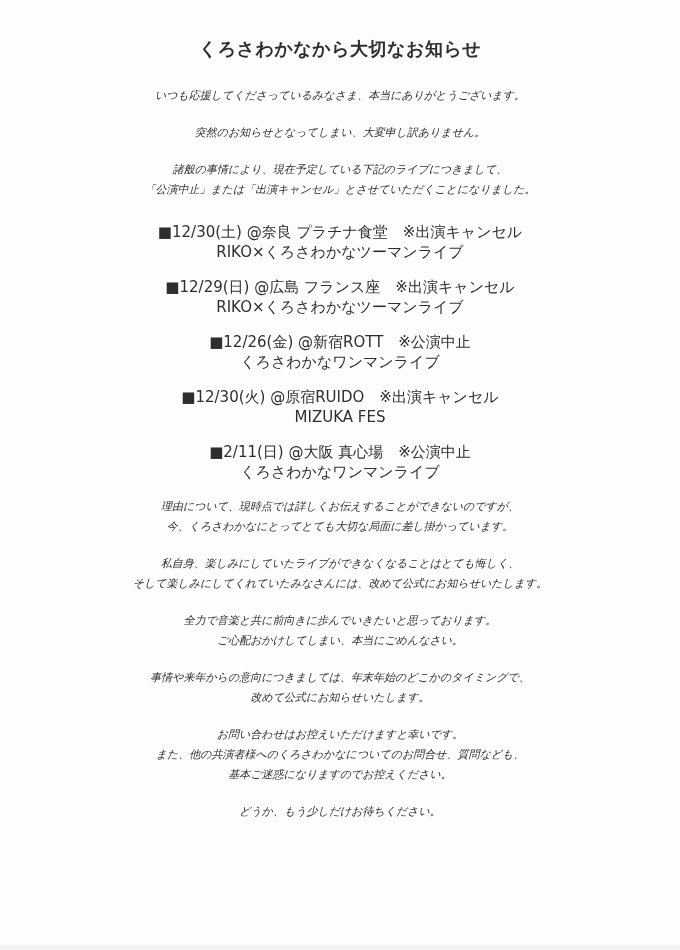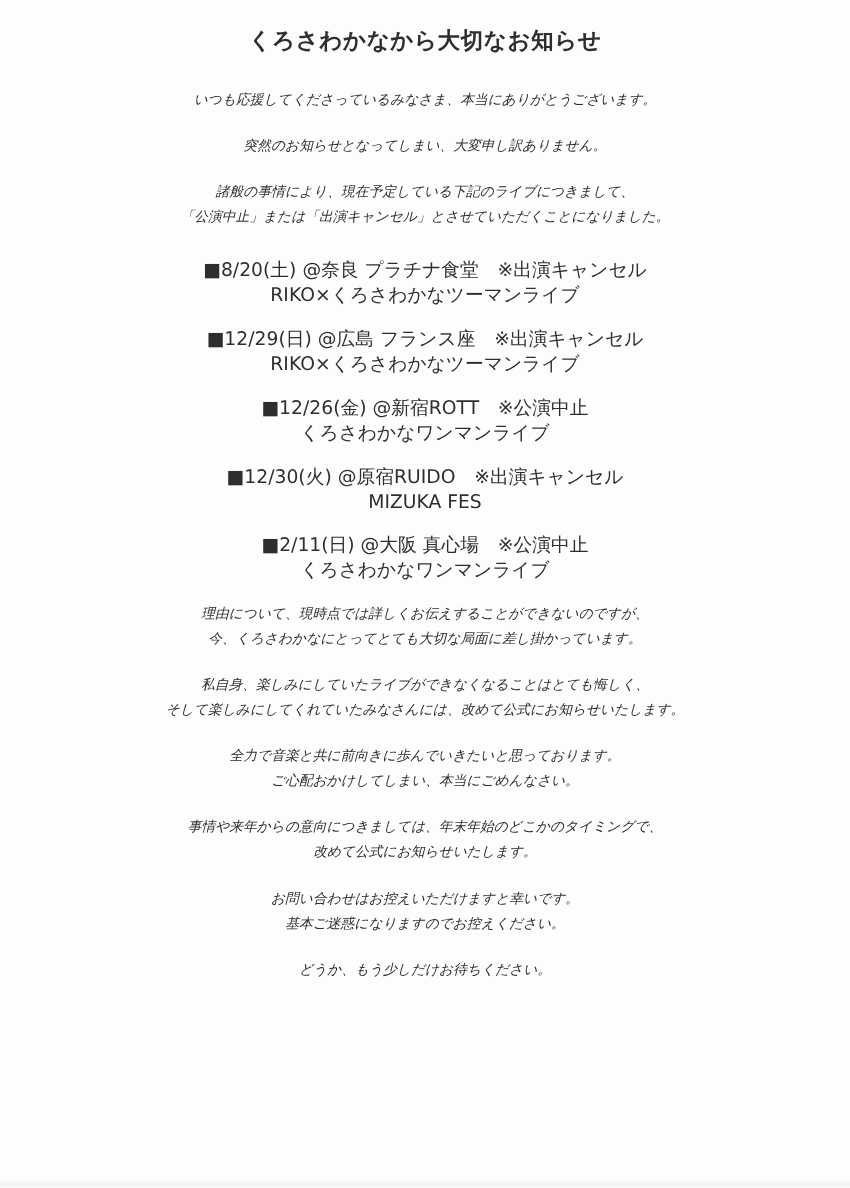--- a/index.html
+++ b/index.html
@@ -12,21 +12,21 @@
     overflow: hidden;
     background: #fdfdfd;
     color: #2e2e2e;
     font-family: "DejaVu Sans", "Liberation Sans", sans-serif;
     position: relative;
   }
   .page {
     box-sizing: border-box;
     width: 680px;
     height: 950px;
-    padding: 20px 20px 0 20px;
+    padding: 36px 20px 0 20px;
     text-align: center;
   }
   .title {
     font-size: 18px;
     font-weight: 700;
     line-height: 26px;
     margin: 0 0 24px 0;
     letter-spacing: 0.5px;
   }
   .para {
@@ -78,21 +78,21 @@
   </div>
 
   <div class="para">
     <div class="line">諸般の事情により、現在予定している下記のライブにつきまして、</div>
     <div class="line">「公演中止」または「出演キャンセル」とさせていただくことになりました。</div>
   </div>
 
   <div class="events">
 
     <div class="event">
-      <div class="line">■8/20(土) @奈良 プラチナ食堂　※出演キャンセル</div>
+      <div class="line">■12/30(土) @奈良 プラチナ食堂　※出演キャンセル</div>
       <div class="line">RIKO×くろさわかなツーマンライブ</div>
     </div>
 
     <div class="event">
       <div class="line">■12/29(日) @広島 フランス座　※出演キャンセル</div>
       <div class="line">RIKO×くろさわかなツーマンライブ</div>
     </div>
 
     <div class="event">
       <div class="line">■12/26(金) @新宿ROTT　※公演中止</div>
@@ -126,20 +126,21 @@
     <div class="line">ご心配おかけしてしまい、本当にごめんなさい。</div>
   </div>
 
   <div class="para">
     <div class="line">事情や来年からの意向につきましては、年末年始のどこかのタイミングで、</div>
     <div class="line">改めて公式にお知らせいたします。</div>
   </div>
 
   <div class="para">
     <div class="line">お問い合わせはお控えいただけますと幸いです。</div>
+    <div class="line">また、他の共演者様へのくろさわかなについてのお問合せ、質問なども、</div>
     <div class="line">基本ご迷惑になりますのでお控えください。</div>
   </div>
 
   <div class="para closing-final">
     <div class="line">どうか、もう少しだけお待ちください。</div>
   </div>
 
   <div class="bottom-edge"></div>
 
 </div>

